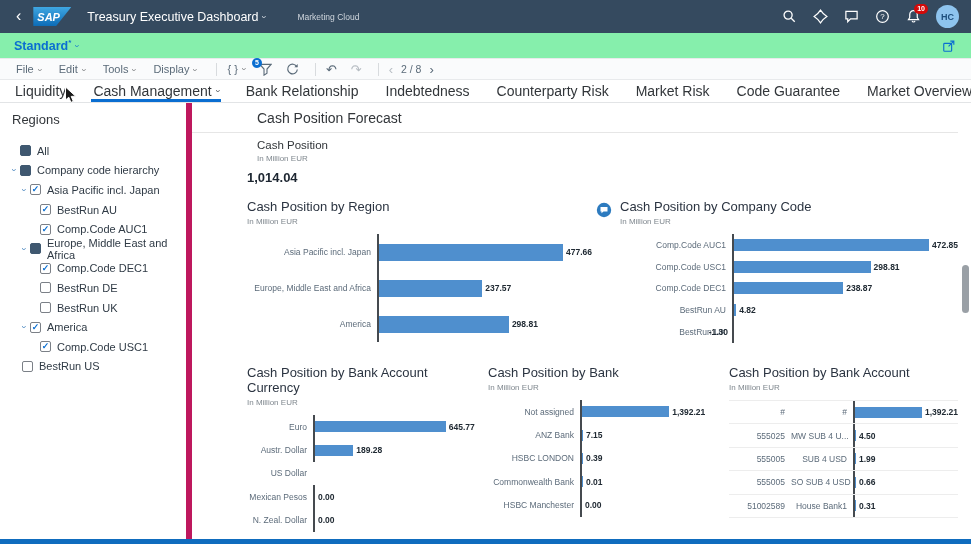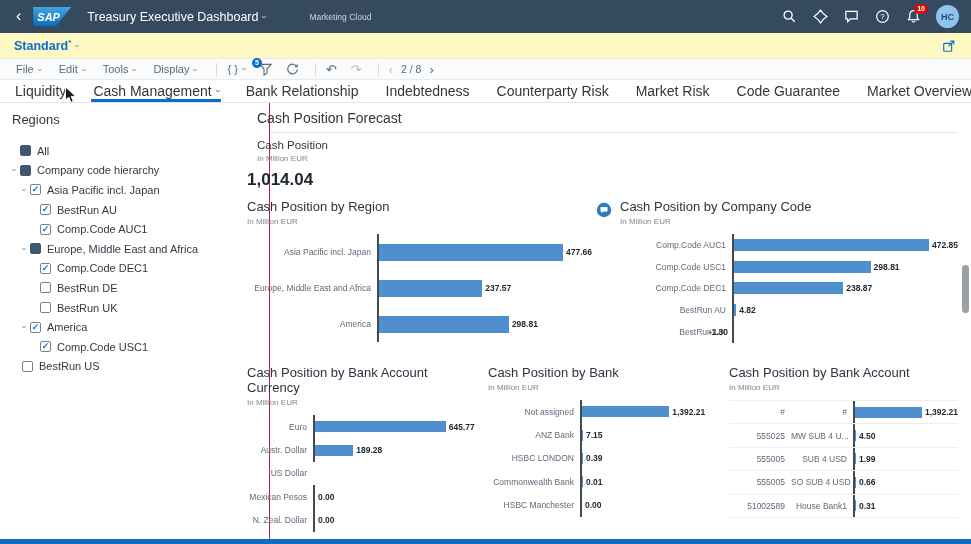--- a/index.html
+++ b/index.html
@@ -10,35 +10,35 @@
     -webkit-font-smoothing:antialiased;
   }
   
   .shellbar { position:absolute; top:0; left:0; right:0; height:33px; background:#354a5f;
     display:flex; align-items:center; padding:0 12px; color:#fff; }
   .back-btn { font-size:16px; color:#fff; margin:0 12px 2px 4px; cursor:pointer; }
   .sap-logo { width:38px; height:19px; background:linear-gradient(180deg,#3fa7e2 0%,#0c6cb7 100%);
     clip-path:polygon(0 0,100% 0,60% 100%,0 100%); display:flex; align-items:center;
     padding-left:4px; font-size:11px; font-weight:bold; font-style:italic; color:#fff; }
   .app-title { font-size:12.5px; margin-left:16px; white-space:nowrap; }
-  .app-sub { font-size:8.5px; color:#cfd6dd; margin-left:44px; }
+  .app-sub { font-size:8.5px; color:#cfd6dd; margin-left:32px; }
   .shell-right { margin-left:auto; display:flex; align-items:center; gap:15px; }
   .shell-icon { width:16px; height:16px; display:flex; align-items:center; justify-content:center; cursor:pointer; }
   .bell-wrap { position:relative; }
   .badge { position:absolute; top:-5px; right:-7px; background:#d20a0a; color:#fff; font-size:7px;
     line-height:10px; padding:0 3px; border-radius:6px; font-weight:bold; }
   .avatar { width:23px; height:23px; border-radius:50%; background:#8ec4ee; color:#1d4f7d;
     font-size:9px; font-weight:bold; display:flex; align-items:center; justify-content:center; cursor:pointer; }
   
   .chev { display:inline-block; margin-left:4px; font-size:9px; color:#6a6d70; }
   .chev::before { content:"›"; display:inline-block; transform:rotate(90deg); }
   .chev.white { color:#e7edf3; }
   .chev.steel::before { color:#2e74b5; }
   
-  .variantbar { position:absolute; top:33px; left:0; right:0; height:25px; background:#fef9c3;
+  .variantbar { position:absolute; top:33px; left:0; right:0; height:25px; background:#86efac;
     display:flex; align-items:center; padding:0 14px; }
   .variant-name { color:#0a6ed1; font-size:12.5px; font-weight:bold; cursor:pointer; }
   .variant-name sup { font-size:8px; }
   .variant-right { margin-left:auto; display:flex; align-items:center; }
   
   .toolbar { position:absolute; top:58px; left:0; right:0; height:22px; background:#fafbfc;
     border-top:1px solid #e8eaec; border-bottom:1px solid #e8eaec;
     display:flex; align-items:center; padding-left:16px; font-size:11px; color:#5b6b79; }
   .menu { margin-right:18px; cursor:pointer; white-space:nowrap; }
   .vsep { width:1px; height:13px; background:#d8dbde; margin:0 10px 0 2px; flex:none; }
@@ -51,36 +51,36 @@
   .pg-arrow { font-size:13px; cursor:pointer; }
   
   .tabsbar { position:absolute; top:80px; left:0; right:0; height:23px; background:#fff;
     border-bottom:1px solid #e2e4e6; display:flex; align-items:center; padding-left:15px; }
   .tab { position:relative; height:100%; display:flex; align-items:center; margin-right:27px;
     font-size:14px; color:#32363a; cursor:pointer; white-space:nowrap; }
   .tab .chev { color:#32363a; }
   .tab.active::after { content:""; position:absolute; left:-2px; right:-2px; bottom:0; height:3px; background:#0a6ed1; }
   
   .hline { position:absolute; top:132px; left:0; width:958px; height:1px; background:#e6e6e6; }
-  .sidebar { position:absolute; top:103px; left:0; width:270px; bottom:5px; background:#fff;
-    border-right:1px solid #be185d; }
+  .sidebar { position:absolute; top:103px; left:0; width:192px; bottom:5px; background:#fff;
+    border-right:6px solid #be185d; }
   .sidebar-title { font-size:13px; color:#32363a; padding:9px 12px; }
   .tree { padding-top:5px; }
   .trow { display:flex; align-items:center; height:19.6px; font-size:11px; color:#2f3a45; cursor:pointer; }
   .texp { width:14px; flex:none; display:flex; justify-content:center; }
   .cb { width:11px; height:11px; border:1px solid #7b8087; border-radius:2px; background:#fff;
     margin-right:6px; flex:none; display:flex; align-items:center; justify-content:center; cursor:pointer; }
   .cb.checked::after { content:"✓"; font-size:9px; line-height:9px; color:#0a6ed1; font-weight:bold; }
   .cb.filled { background:#3f5870; border-color:#3f5870; }
   
   .main-title { position:absolute; left:257px; top:110px; font-size:14px; color:#32363a; }
   .kpi { position:absolute; left:247px; top:139px; }
   .kpi-title { font-size:11.5px; color:#32363a; padding-left:10px; }
   .kpi-unit { font-size:8px; color:#7f878e; padding-left:10px; margin-top:3px; }
-  .kpi-value { font-size:17px; font-weight:bold; color:#1d2631; margin-top:7px; }
+  .kpi-value { font-size:13px; font-weight:bold; color:#1d2631; margin-top:7px; }
   
   .chart { position:absolute; }
   .ctitle { font-size:13px; color:#2b3441; }
   .cunit { font-size:8px; color:#7f878e; margin-top:3px; }
   .plot { margin-top:8px; }
   .crow { display:flex; align-items:center; height:23.4px; }
   .clabel { width:92px; flex:none; text-align:right; font-size:8.5px; color:#5c6b7a;
     padding-right:6px; white-space:nowrap; }
   .clabel.l2 { width:46px; }
   .ctrack { flex:1; align-self:stretch; display:flex; align-items:center;

